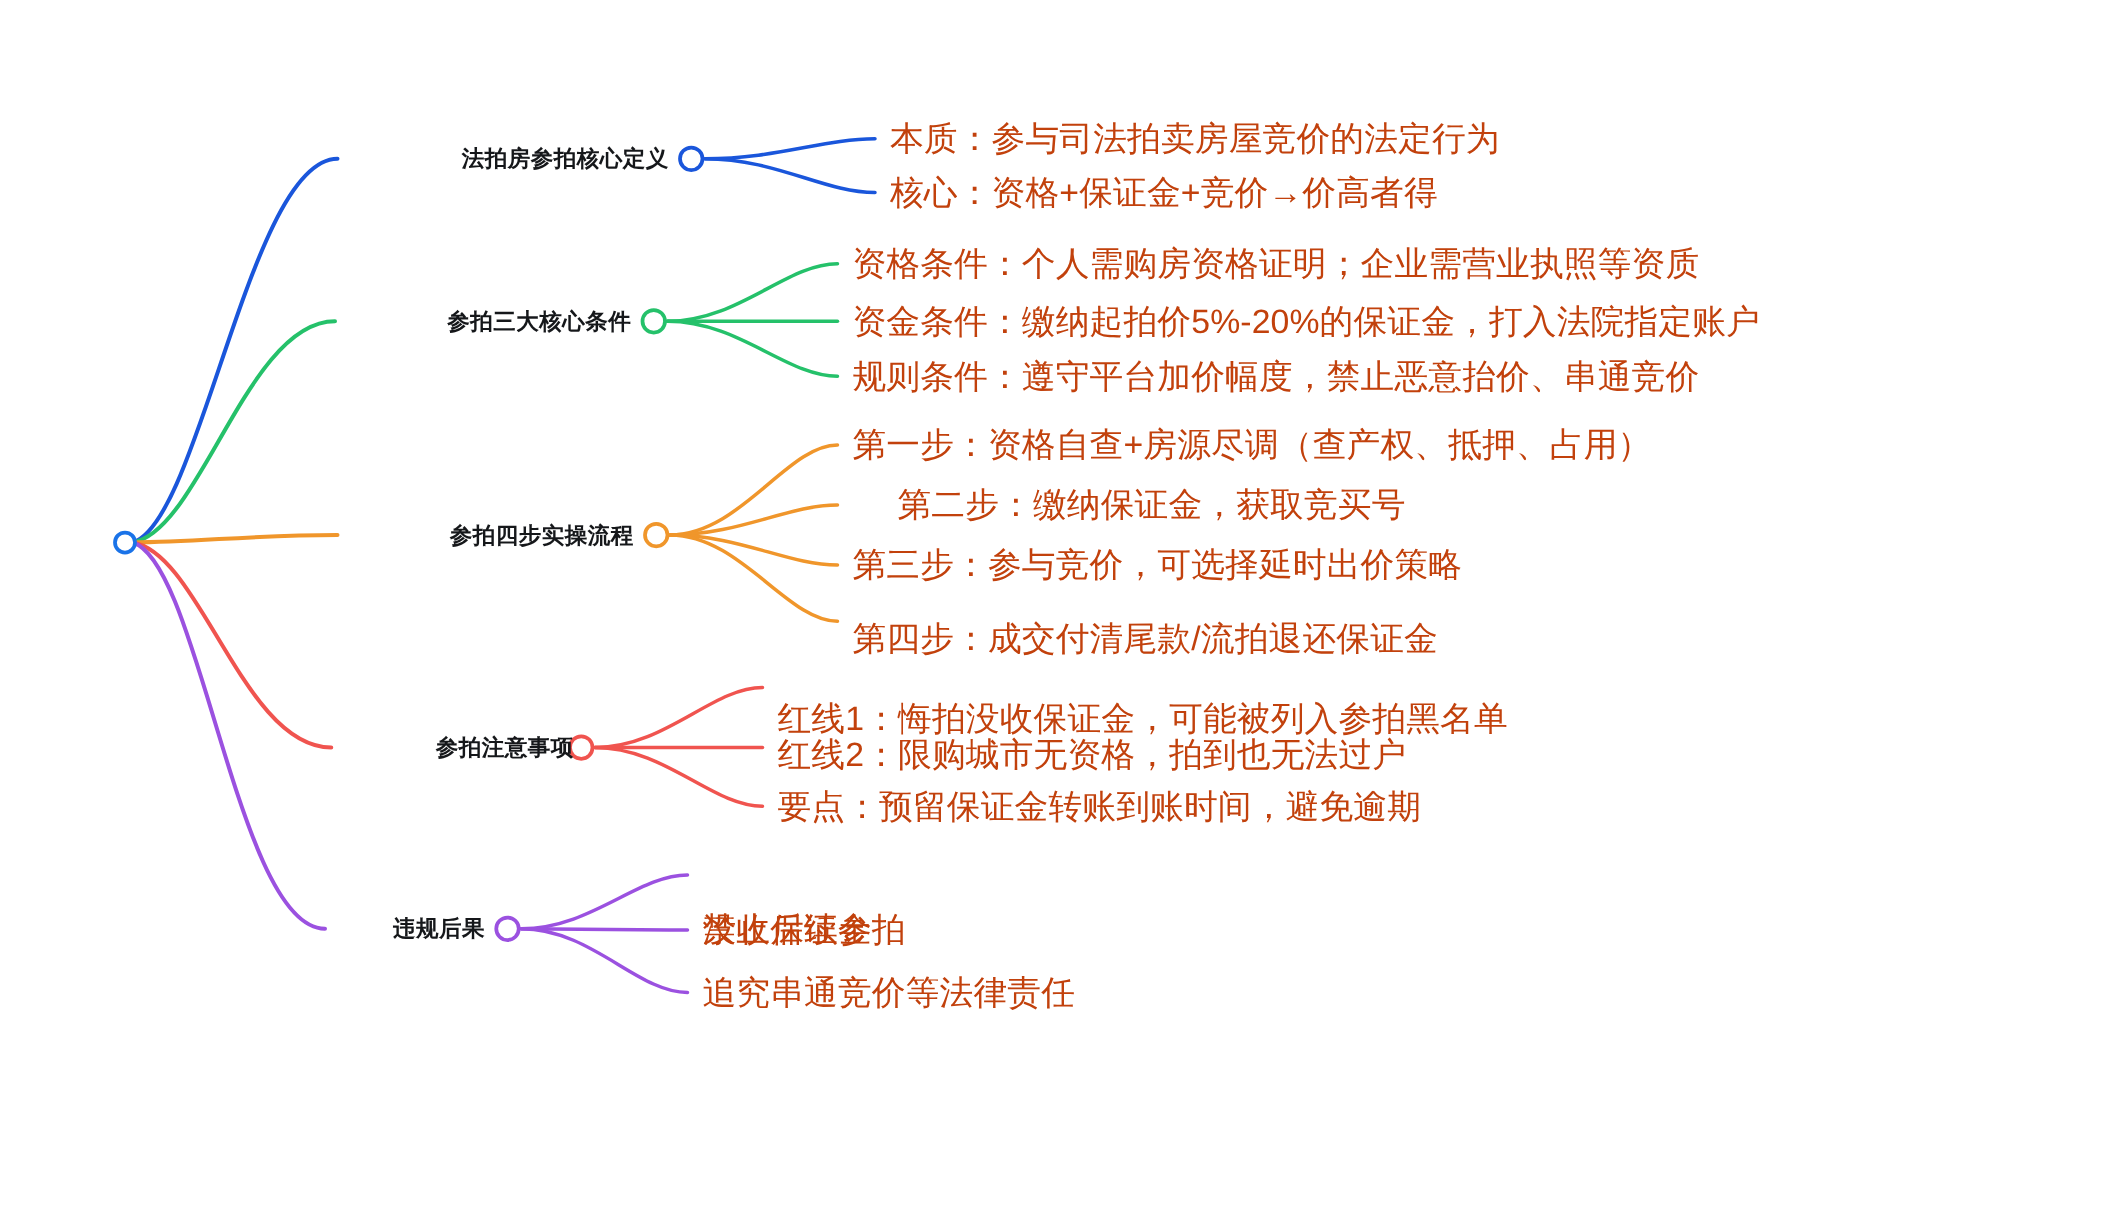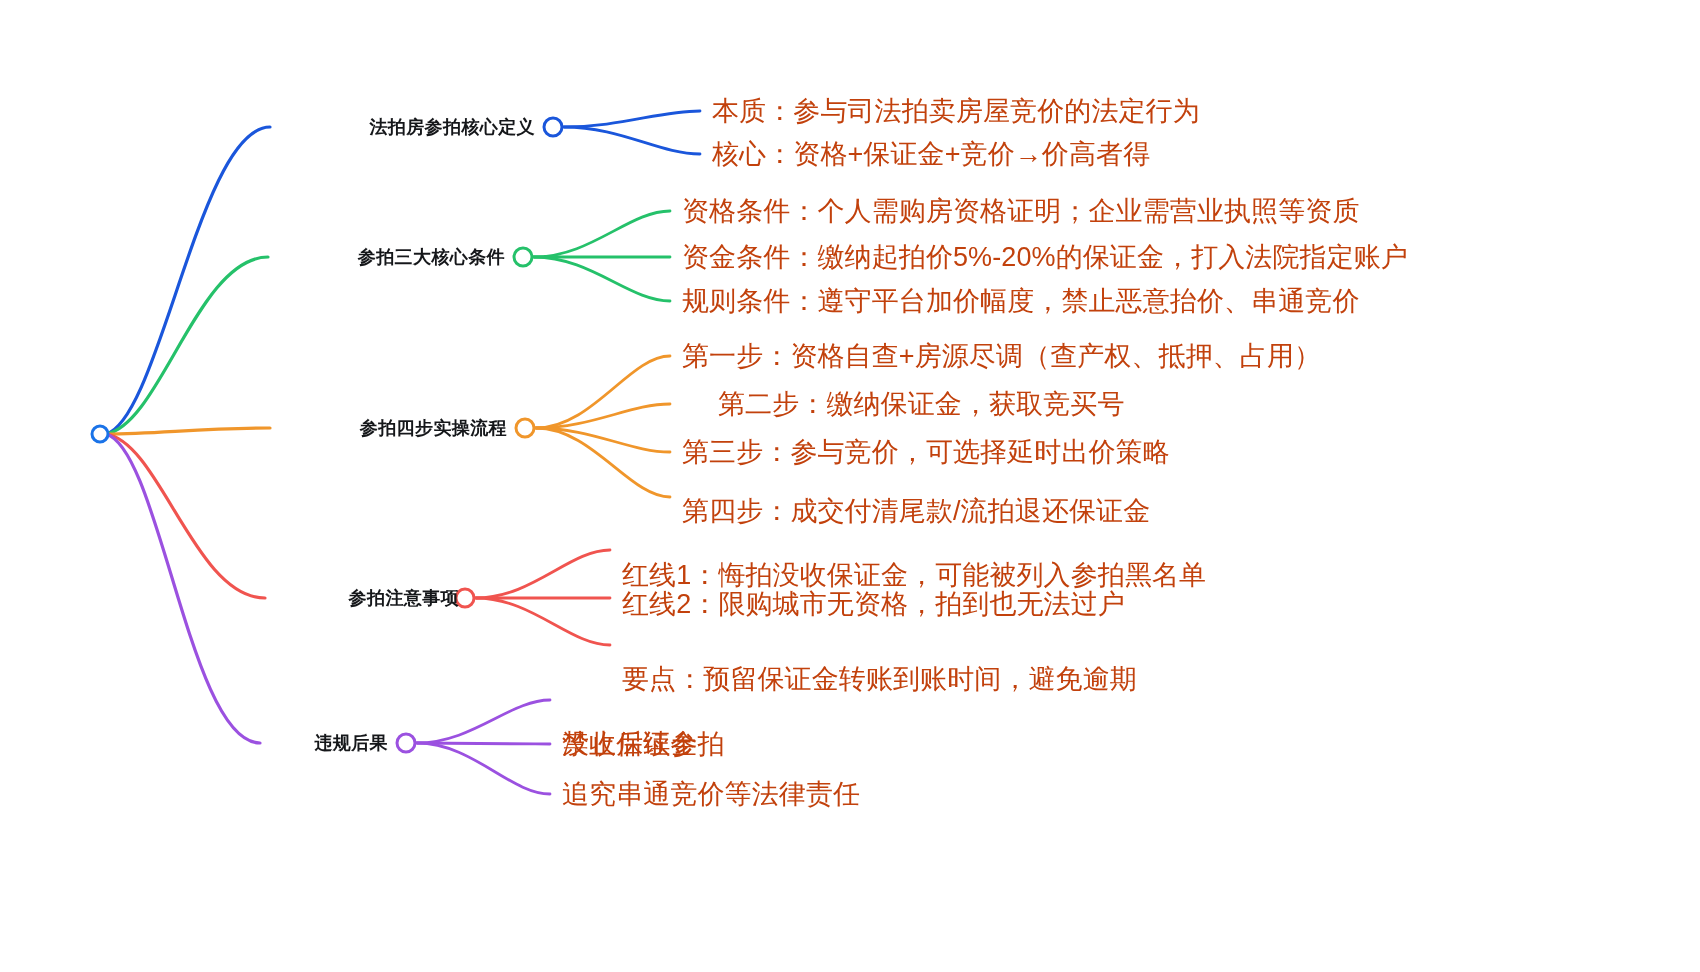--- a/index.html
+++ b/index.html
@@ -100,21 +100,21 @@
       <div class="node-dot branch-dot" style="left: 525px; top: 428px; border-color: rgb(240, 150, 43);"></div>
       <div class="branch-label" style="left: 507px; top: 428px;">参拍四步实操流程</div>
       <div class="leaf-label" style="left: 682px; top: 356px;">第一步：资格自查+房源尽调（查产权、抵押、占用）</div>
       <div class="leaf-label" style="left: 682px; top: 404px; margin-left: 36px;">第二步：缴纳保证金，获取竞买号</div>
       <div class="leaf-label" style="left: 682px; top: 452px;">第三步：参与竞价，可选择延时出价策略</div>
       <div class="leaf-label" style="left: 682px; top: 497px; margin-top: 14px;">第四步：成交付清尾款/流拍退还保证金</div>
       <div class="node-dot branch-dot" style="left: 465px; top: 598px; border-color: rgb(240, 84, 79);"></div>
       <div class="branch-label" style="left: 447px; top: 598px; margin-left: 12px;">参拍注意事项</div>
       <div class="leaf-label" style="left: 622px; top: 575px;">红线1：悔拍没收保证金，可能被列入参拍黑名单</div>
       <div class="leaf-label" style="left: 622px; top: 604px;">红线2：限购城市无资格，拍到也无法过户</div>
-      <div class="leaf-label" style="left: 622px; top: 679px;">要点：预留保证金转账到账时间，避免逾期</div>
+      <div class="leaf-label" style="left: 622px; top: 645px;">要点：预留保证金转账到账时间，避免逾期</div>
       <div class="node-dot branch-dot" style="left: 406px; top: 743px; border-color: rgb(155, 81, 224);"></div>
       <div class="branch-label" style="left: 388px; top: 743px;">违规后果</div>
       <div class="leaf-label" style="left: 562px; top: 700px; margin-top: 44px;">没收保证金</div>
       <div class="leaf-label" style="left: 562px; top: 744px;">禁止后续参拍</div>
       <div class="leaf-label" style="left: 562px; top: 794px;">追究串通竞价等法律责任</div>
       <div class="node-dot root-dot" style="left: 100px; top: 434px; border-color: rgb(26, 115, 232);"></div>
     </div>
 </div>
 
 </body></html>

